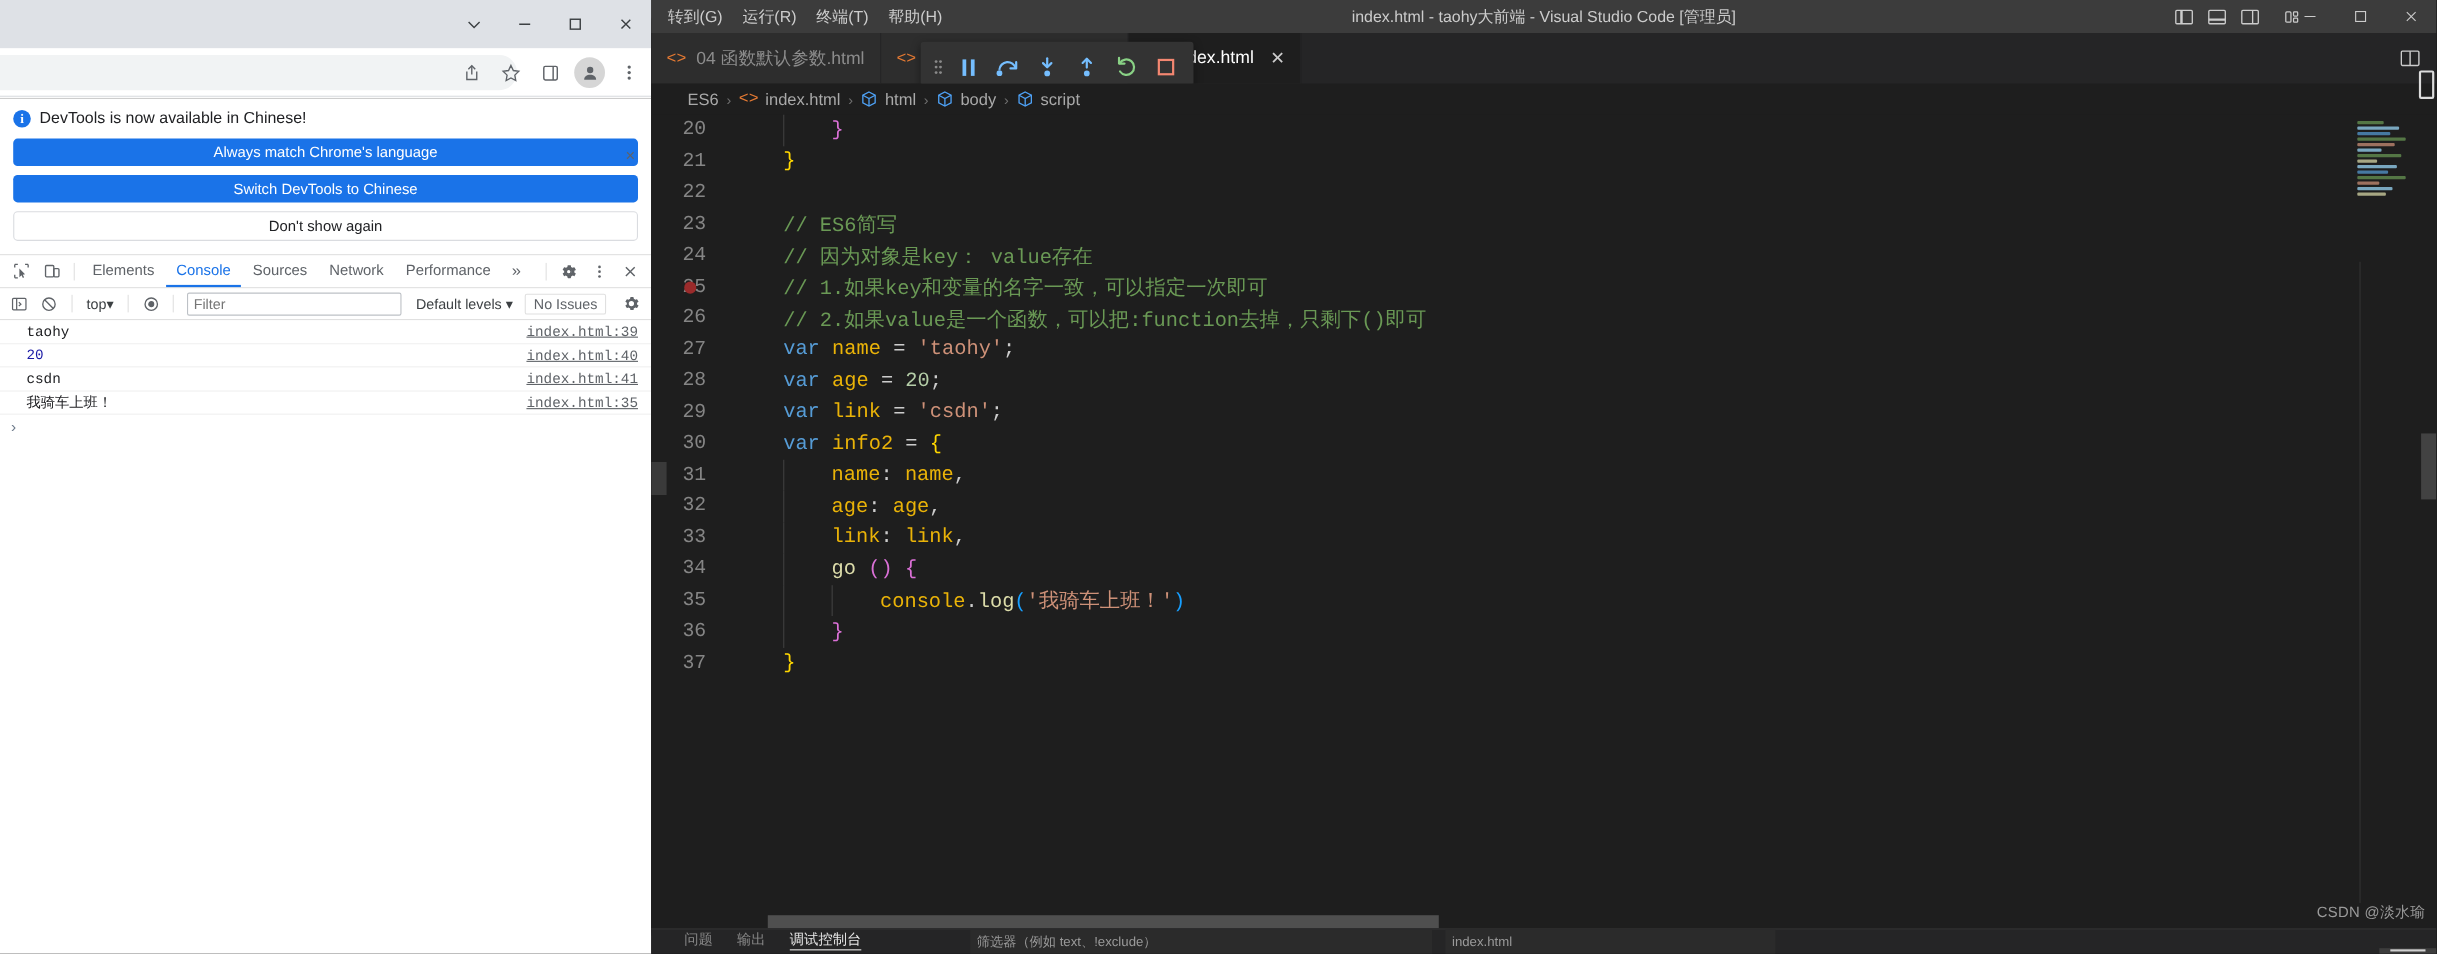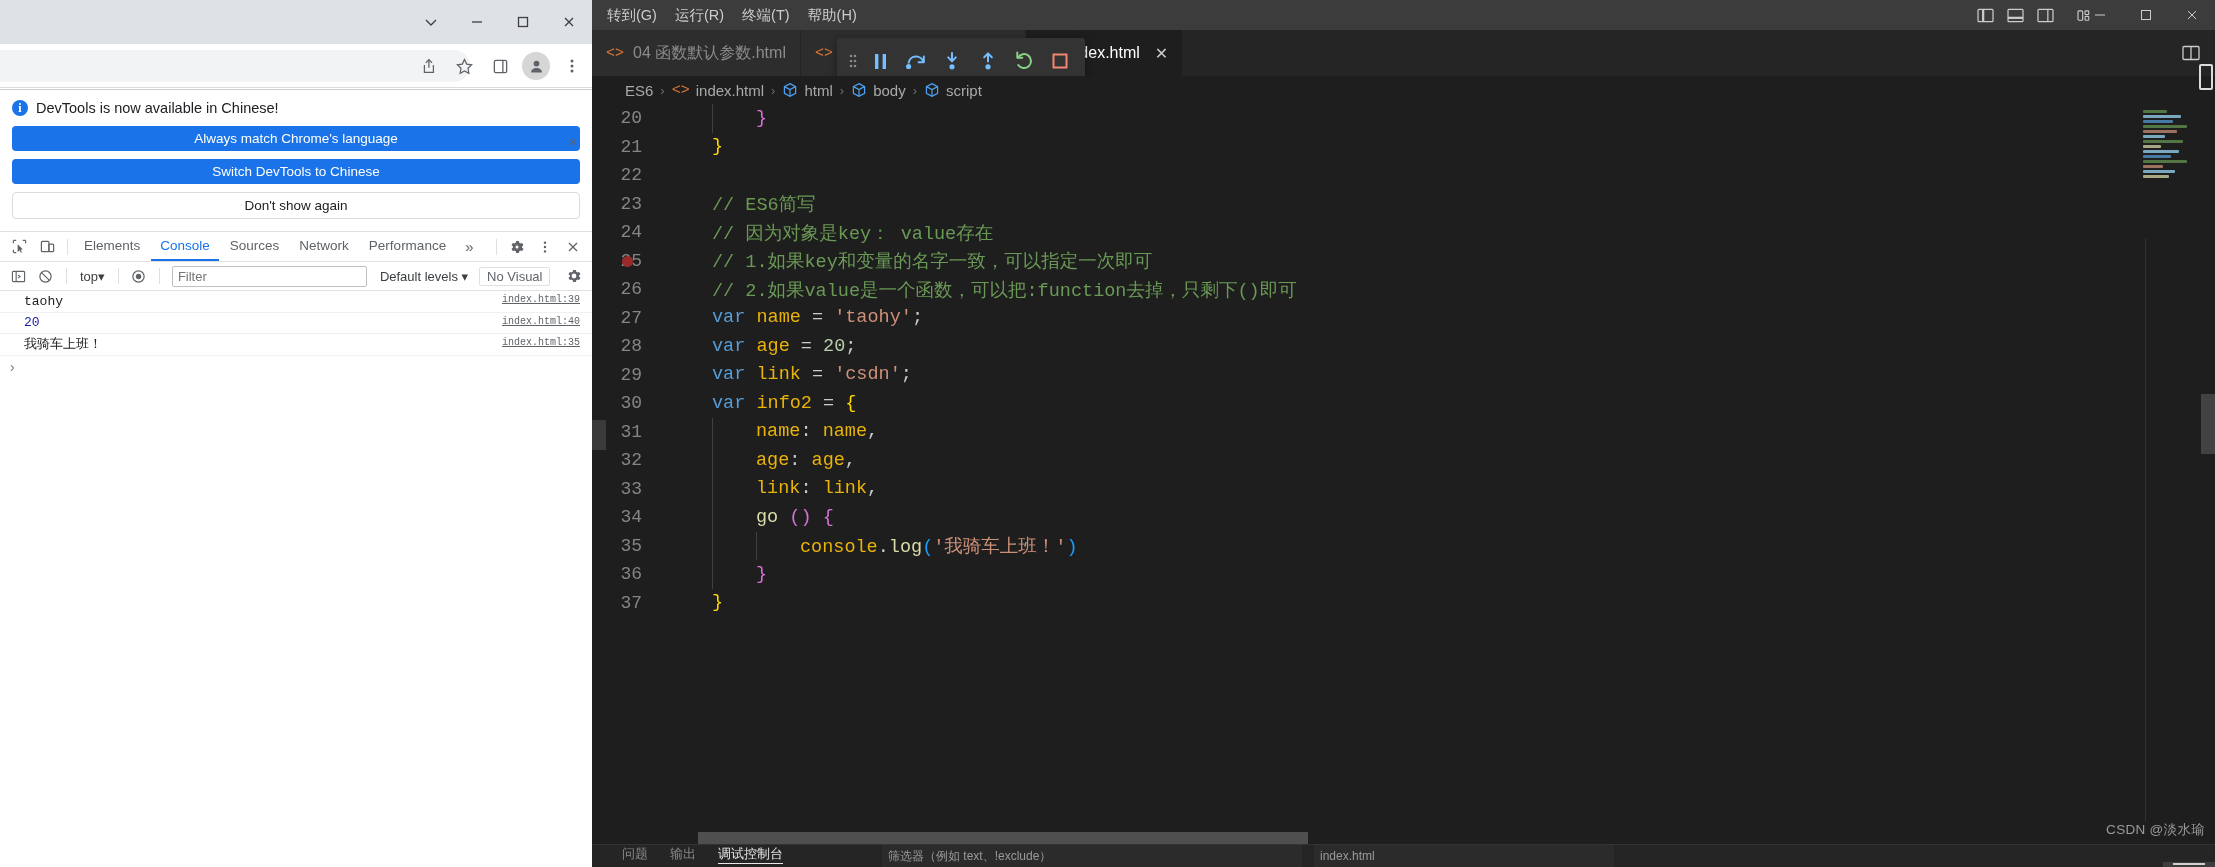--- a/index.html
+++ b/index.html
@@ -122,21 +122,21 @@
 
   .console-list { font-family: "Liberation Mono", monospace; }
   .console-row {
     position: relative; display: flex; align-items: center;
     height: 21.5px; border-bottom: 1px solid #f0f0f0; padding-left: 24px;
   }
   .console-msg { font-size: 13px; color: #202124; }
   .console-msg.num { color: #1a1aa6; }
   .console-src {
     position: absolute; right: 12px; top: 3px;
-    font-size: 10px; color: #5f6368; text-decoration: underline; cursor: pointer;
+    font-size: 13px; color: #5f6368; text-decoration: underline; cursor: pointer;
   }
   .console-prompt {
     display: flex; align-items: center; height: 22px; padding-left: 10px;
     color: #6e7b8b; font-size: 14px;
   }
 
   
   #vscode {
     position: absolute; left: 592px; top: 0; width: 1623px; height: 867px;
     background: #1e1e1e; color: #cccccc; border-radius: 21px;
@@ -434,36 +434,40 @@
             <circle cx="8" cy="8" r="6"></circle>
               <circle cx="8" cy="8" r="2.3" fill="#5f6368"></circle>
           </svg>
         </div>
         <div class="dt-sep"></div>
         <input class="filter-input" type="text" placeholder="Filter" style="">
         <div class="lvl-select">
           <span>Default levels</span>
           <span>▾</span>
         </div>
-        <div class="issues-btn">No Visual</div>
+        <div class="issues-btn">No Issues</div>
         <div class="dt-tool-icon" style="margin-left:8px">
           <svg width="16" height="16" viewBox="0 0 16 16" fill="#5f6368">
             <path d="M14.2 9.4l-1.1-.6a5.2 5.2 0 000-1.6l1.1-.6a.4.4 0 00.2-.5l-1.1-1.9a.4.4 0 00-.5-.2l-1.2.5a5.2 5.2 0 00-1.4-.8l-.2-1.3a.4.4 0 00-.4-.3H7.4a.4.4 0 00-.4.3l-.2 1.3c-.5.2-1 .5-1.4.8l-1.2-.5a.4.4 0 00-.5.2L2.6 6.1a.4.4 0 00.2.5l1.1.6a5.2 5.2 0 000 1.6l-1.1.6a.4.4 0 00-.2.5l1.1 1.9a.4.4 0 00.5.2l1.2-.5c.4.3.9.6 1.4.8l.2 1.3a.4.4 0 00.4.3h2.2a.4.4 0 00.4-.3l.2-1.3c.5-.2 1-.5 1.4-.8l1.2.5a.4.4 0 00.5-.2l1.1-1.9a.4.4 0 00-.2-.5zM8 10.4A2.4 2.4 0 1110.4 8 2.4 2.4 0 018 10.4z"></path>
           </svg>
         </div>
       </div>
 
       <div class="console-list" id="console-list">
           <div class="console-row">
             <span class="console-msg">taohy</span>
             <span class="console-src">index.html:39</span>
           </div>
           <div class="console-row">
             <span class="console-msg num">20</span>
             <span class="console-src">index.html:40</span>
+          </div>
+          <div class="console-row">
+            <span class="console-msg">csdn</span>
+            <span class="console-src">index.html:41</span>
           </div>
           <div class="console-row">
             <span class="console-msg">我骑车上班！</span>
             <span class="console-src">index.html:35</span>
           </div>
         </div>
       <div class="console-prompt">
         <span>›</span>
       </div>
     </div>
@@ -471,20 +475,21 @@
 
   <div id="vscode">
 
     <div class="vs-titlebar">
       <div class="vs-menus" id="vs-menus">
           <div class="vs-menu">转到(G)</div>
           <div class="vs-menu">运行(R)</div>
           <div class="vs-menu">终端(T)</div>
           <div class="vs-menu">帮助(H)</div>
         </div>
+      <div class="vs-title">index.html - taohy大前端 - Visual Studio Code [管理员]</div>
       <div class="vs-title-actions">
         <div class="layout-ic">
           <svg width="17" height="15" viewBox="0 0 18 16" fill="none" stroke="#cccccc" stroke-width="1.3">
             <rect x="1" y="1.5" width="16" height="13" rx="1"></rect>
               <path d="M6.5 1.5v13" stroke-width="2.4"></path>
           </svg>
         </div>
         <div class="layout-ic">
           <svg width="17" height="15" viewBox="0 0 18 16" fill="none" stroke="#cccccc" stroke-width="1.3">
             <rect x="1" y="1.5" width="16" height="13" rx="1"></rect>

